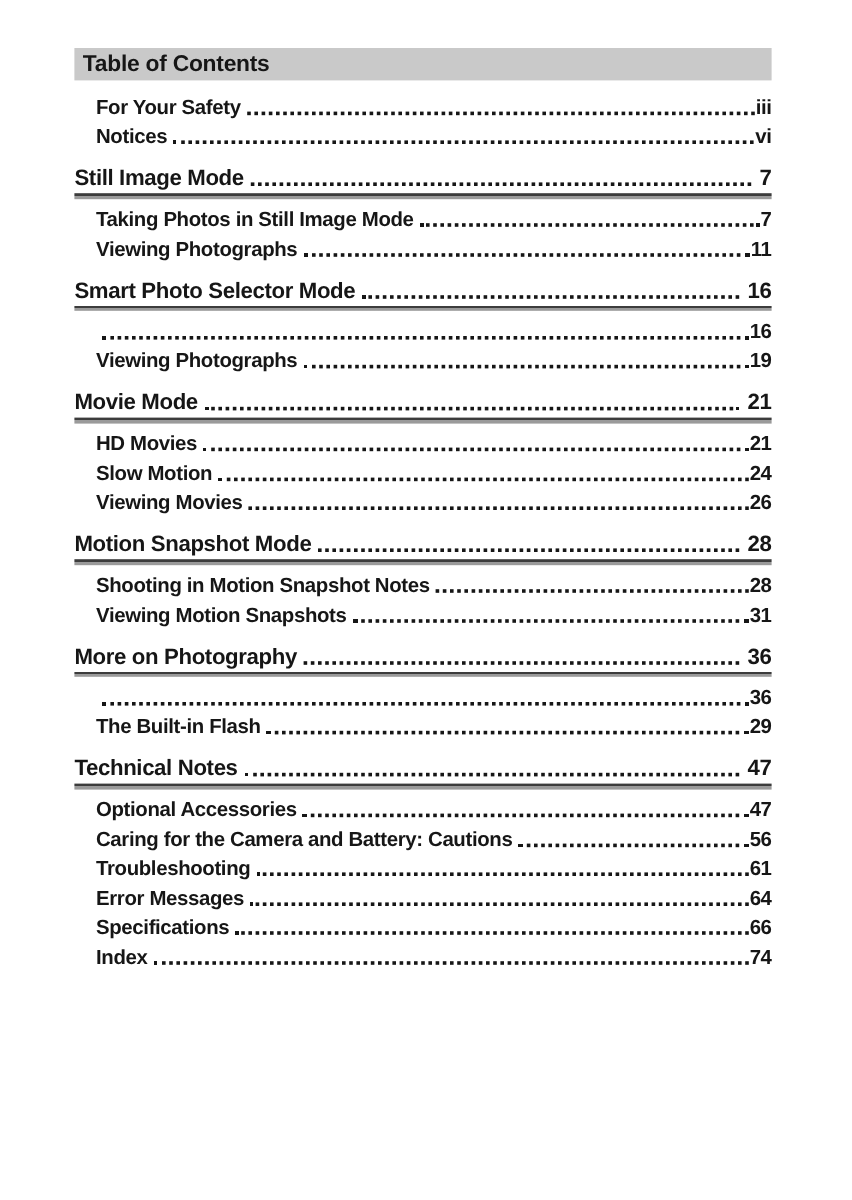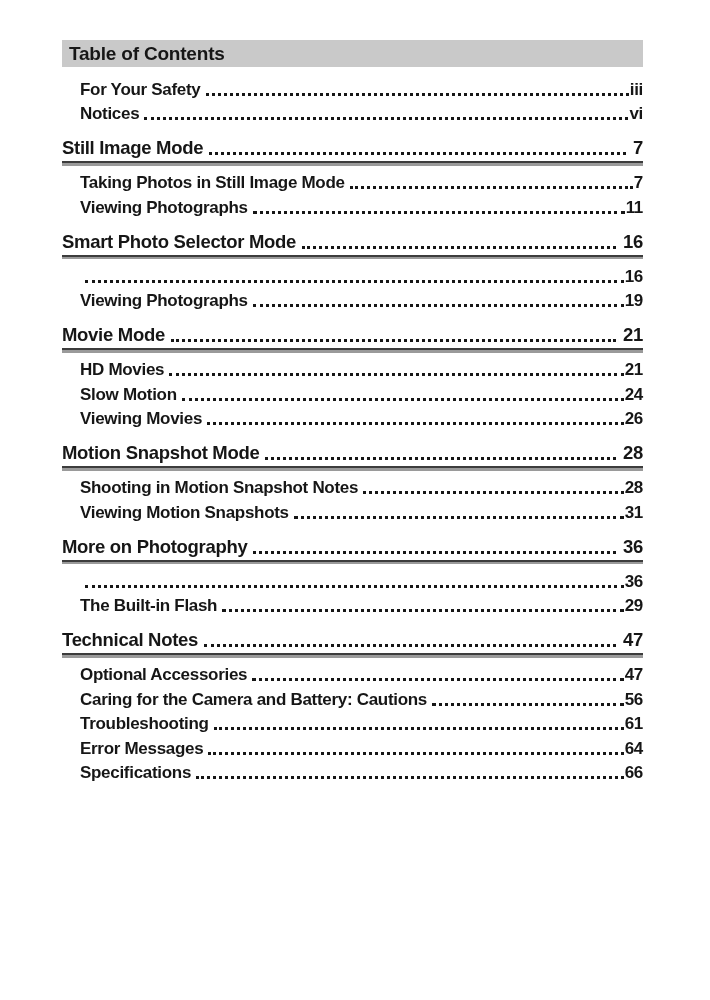--- a/index.html
+++ b/index.html
@@ -213,16 +213,21 @@
           <div class="row sub-row">
             <span class="label">Error Messages</span>
             <span class="leader"></span>
             <span class="pagenum">64</span>
           </div>
           <div class="row sub-row">
             <span class="label">Specifications</span>
             <span class="leader"></span>
             <span class="pagenum">66</span>
           </div>
+          <div class="row sub-row">
+            <span class="label">Index</span>
+            <span class="leader"></span>
+            <span class="pagenum">74</span>
+          </div>
         </section>
       </div>
   </div>
 </div>
 
 </body></html>

